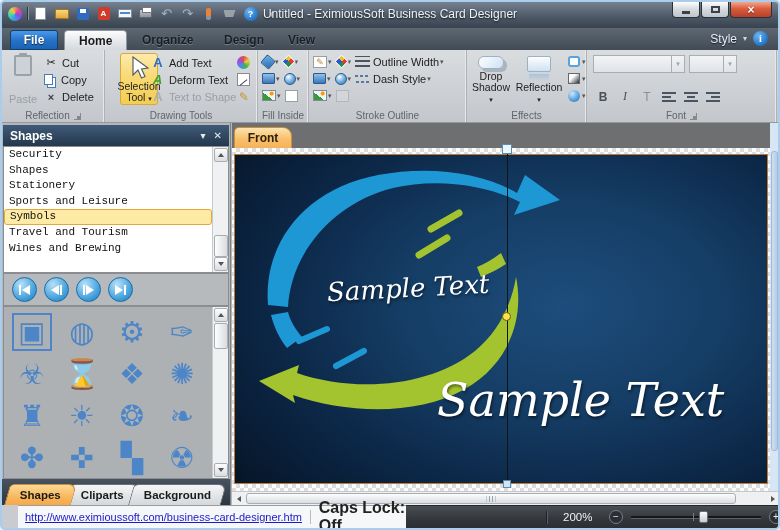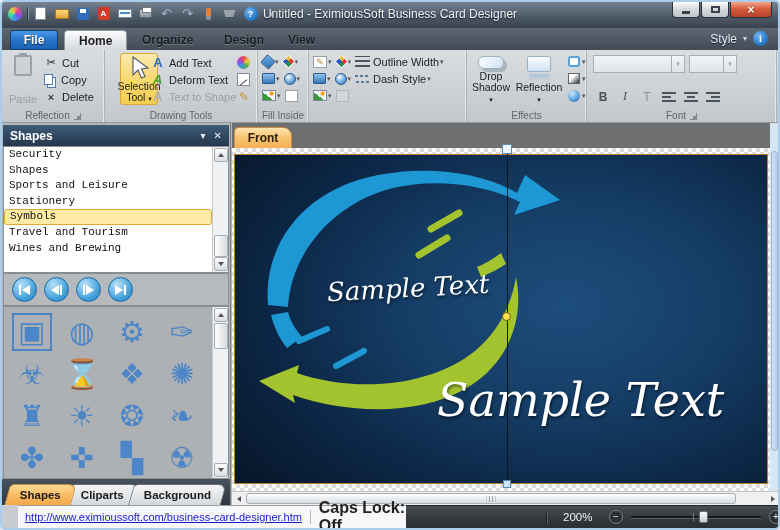--- a/index.html
+++ b/index.html
@@ -364,20 +364,21 @@
         <div class="mrow">
           <span class="mb">
               <span class="mi i-img"></span>
               <span class="mcaret">▾</span>
             </span>
           <span class="mb">
               <span class="mi i-swatch dis"></span>
             </span>
         </div>
       </div>
+      <div class="glab"><span>Stroke Outline</span></div>
     </div>
 
     <div class="grp" style="left:465px;width:120px;">
       <div class="bigb" style="left:2px;width:44px;">
         <span class="fx-shadow"></span>
         <span class="blab" style="font-size:10.5px;"><span>Drop</span><br><span>Shadow</span> <span style="font-size:7px;">▾</span></span>
       </div>
       <div class="bigb" style="left:48px;width:48px;">
         <span class="fx-reflect"></span>
         <span class="blab" style="font-size:10.5px;margin-top:10px;"><span>Reflection</span><br><span style="font-size:7px;">▾</span></span>
@@ -443,22 +444,22 @@
     <div class="lpanel">
       <div class="phead">
         <span class="pt">Shapes</span>
         <span class="phicon">▾</span>
         <span class="phicon">✕</span>
       </div>
       <div class="plist">
         <div style="margin-right:16px;">
           <div class="cat">Security</div>
           <div class="cat">Shapes</div>
+          <div class="cat">Stationery</div>
           <div class="cat">Sports and Leisure</div>
-          <div class="cat">Stationery</div>
           <div class="cat sel">Symbols</div>
           <div class="cat">Travel and Tourism</div>
           <div class="cat">Wines and Brewing</div>
         </div>
         <div class="vsb1">
           <div class="sbar">
               <span class="tri-u"></span>
             </div>
           <div class="thumbv" style="top:88px;height:22px;"></div>
           <div class="sbar" style="position:absolute;bottom:0;">

